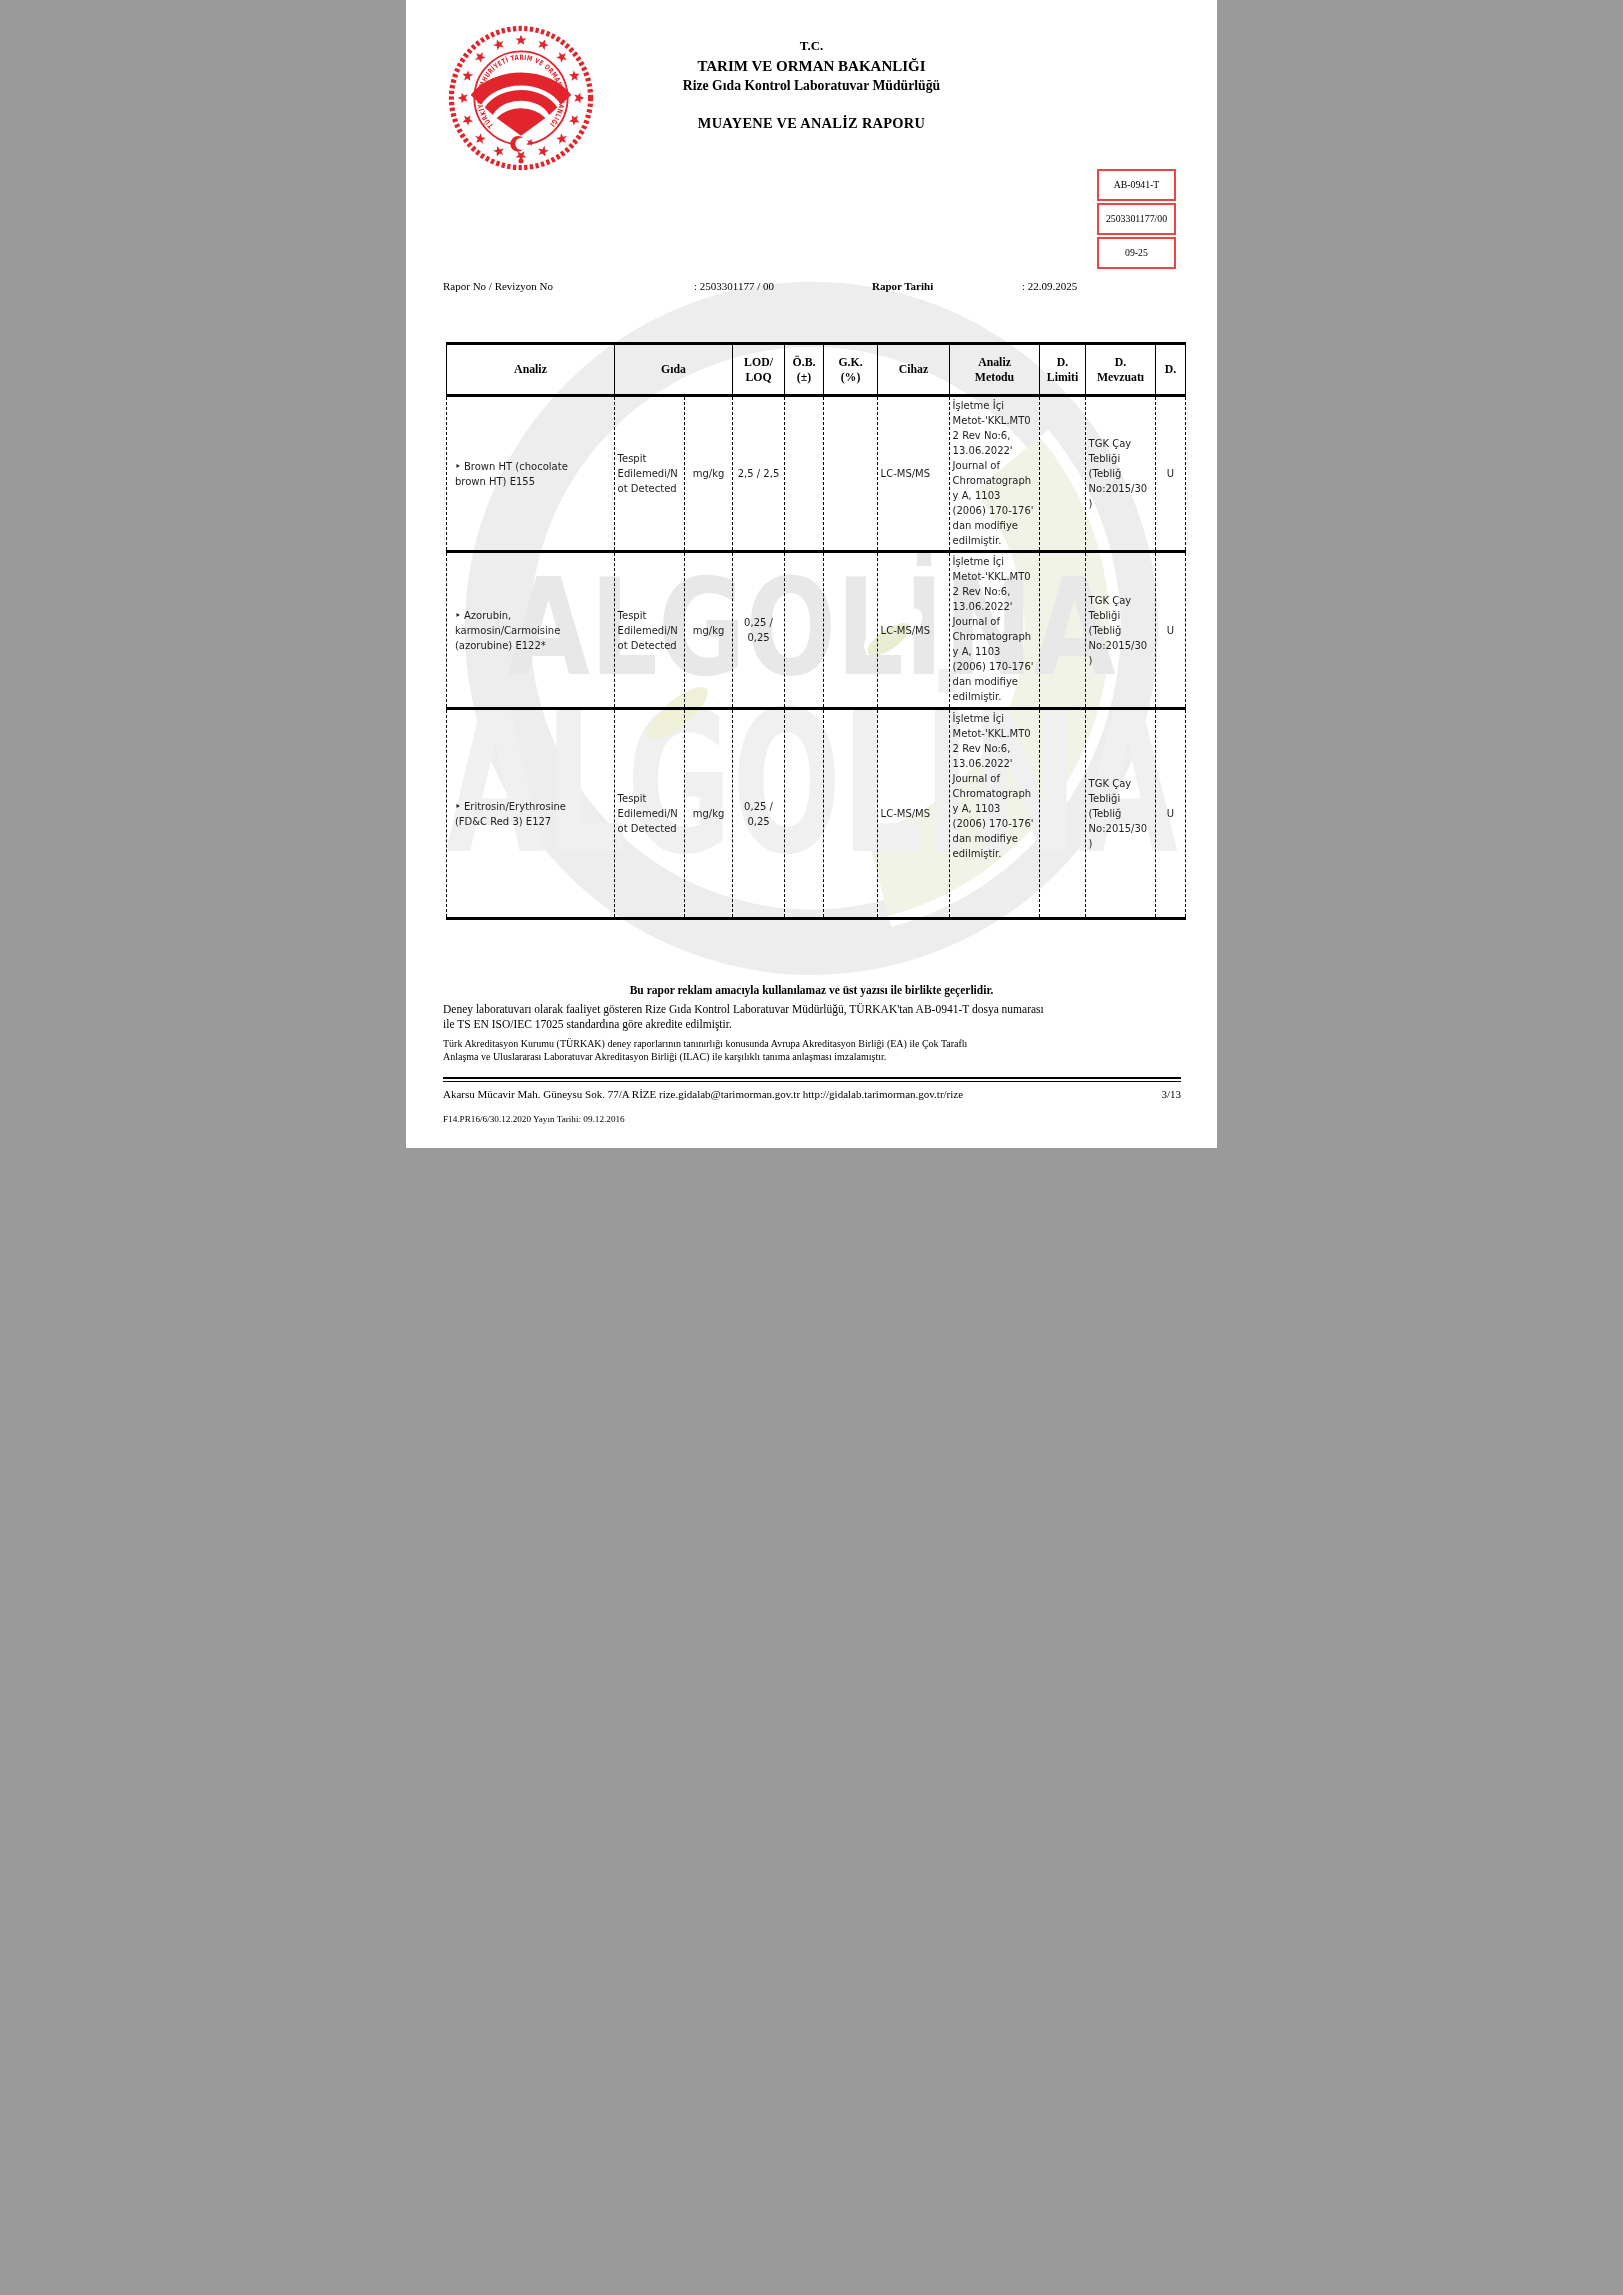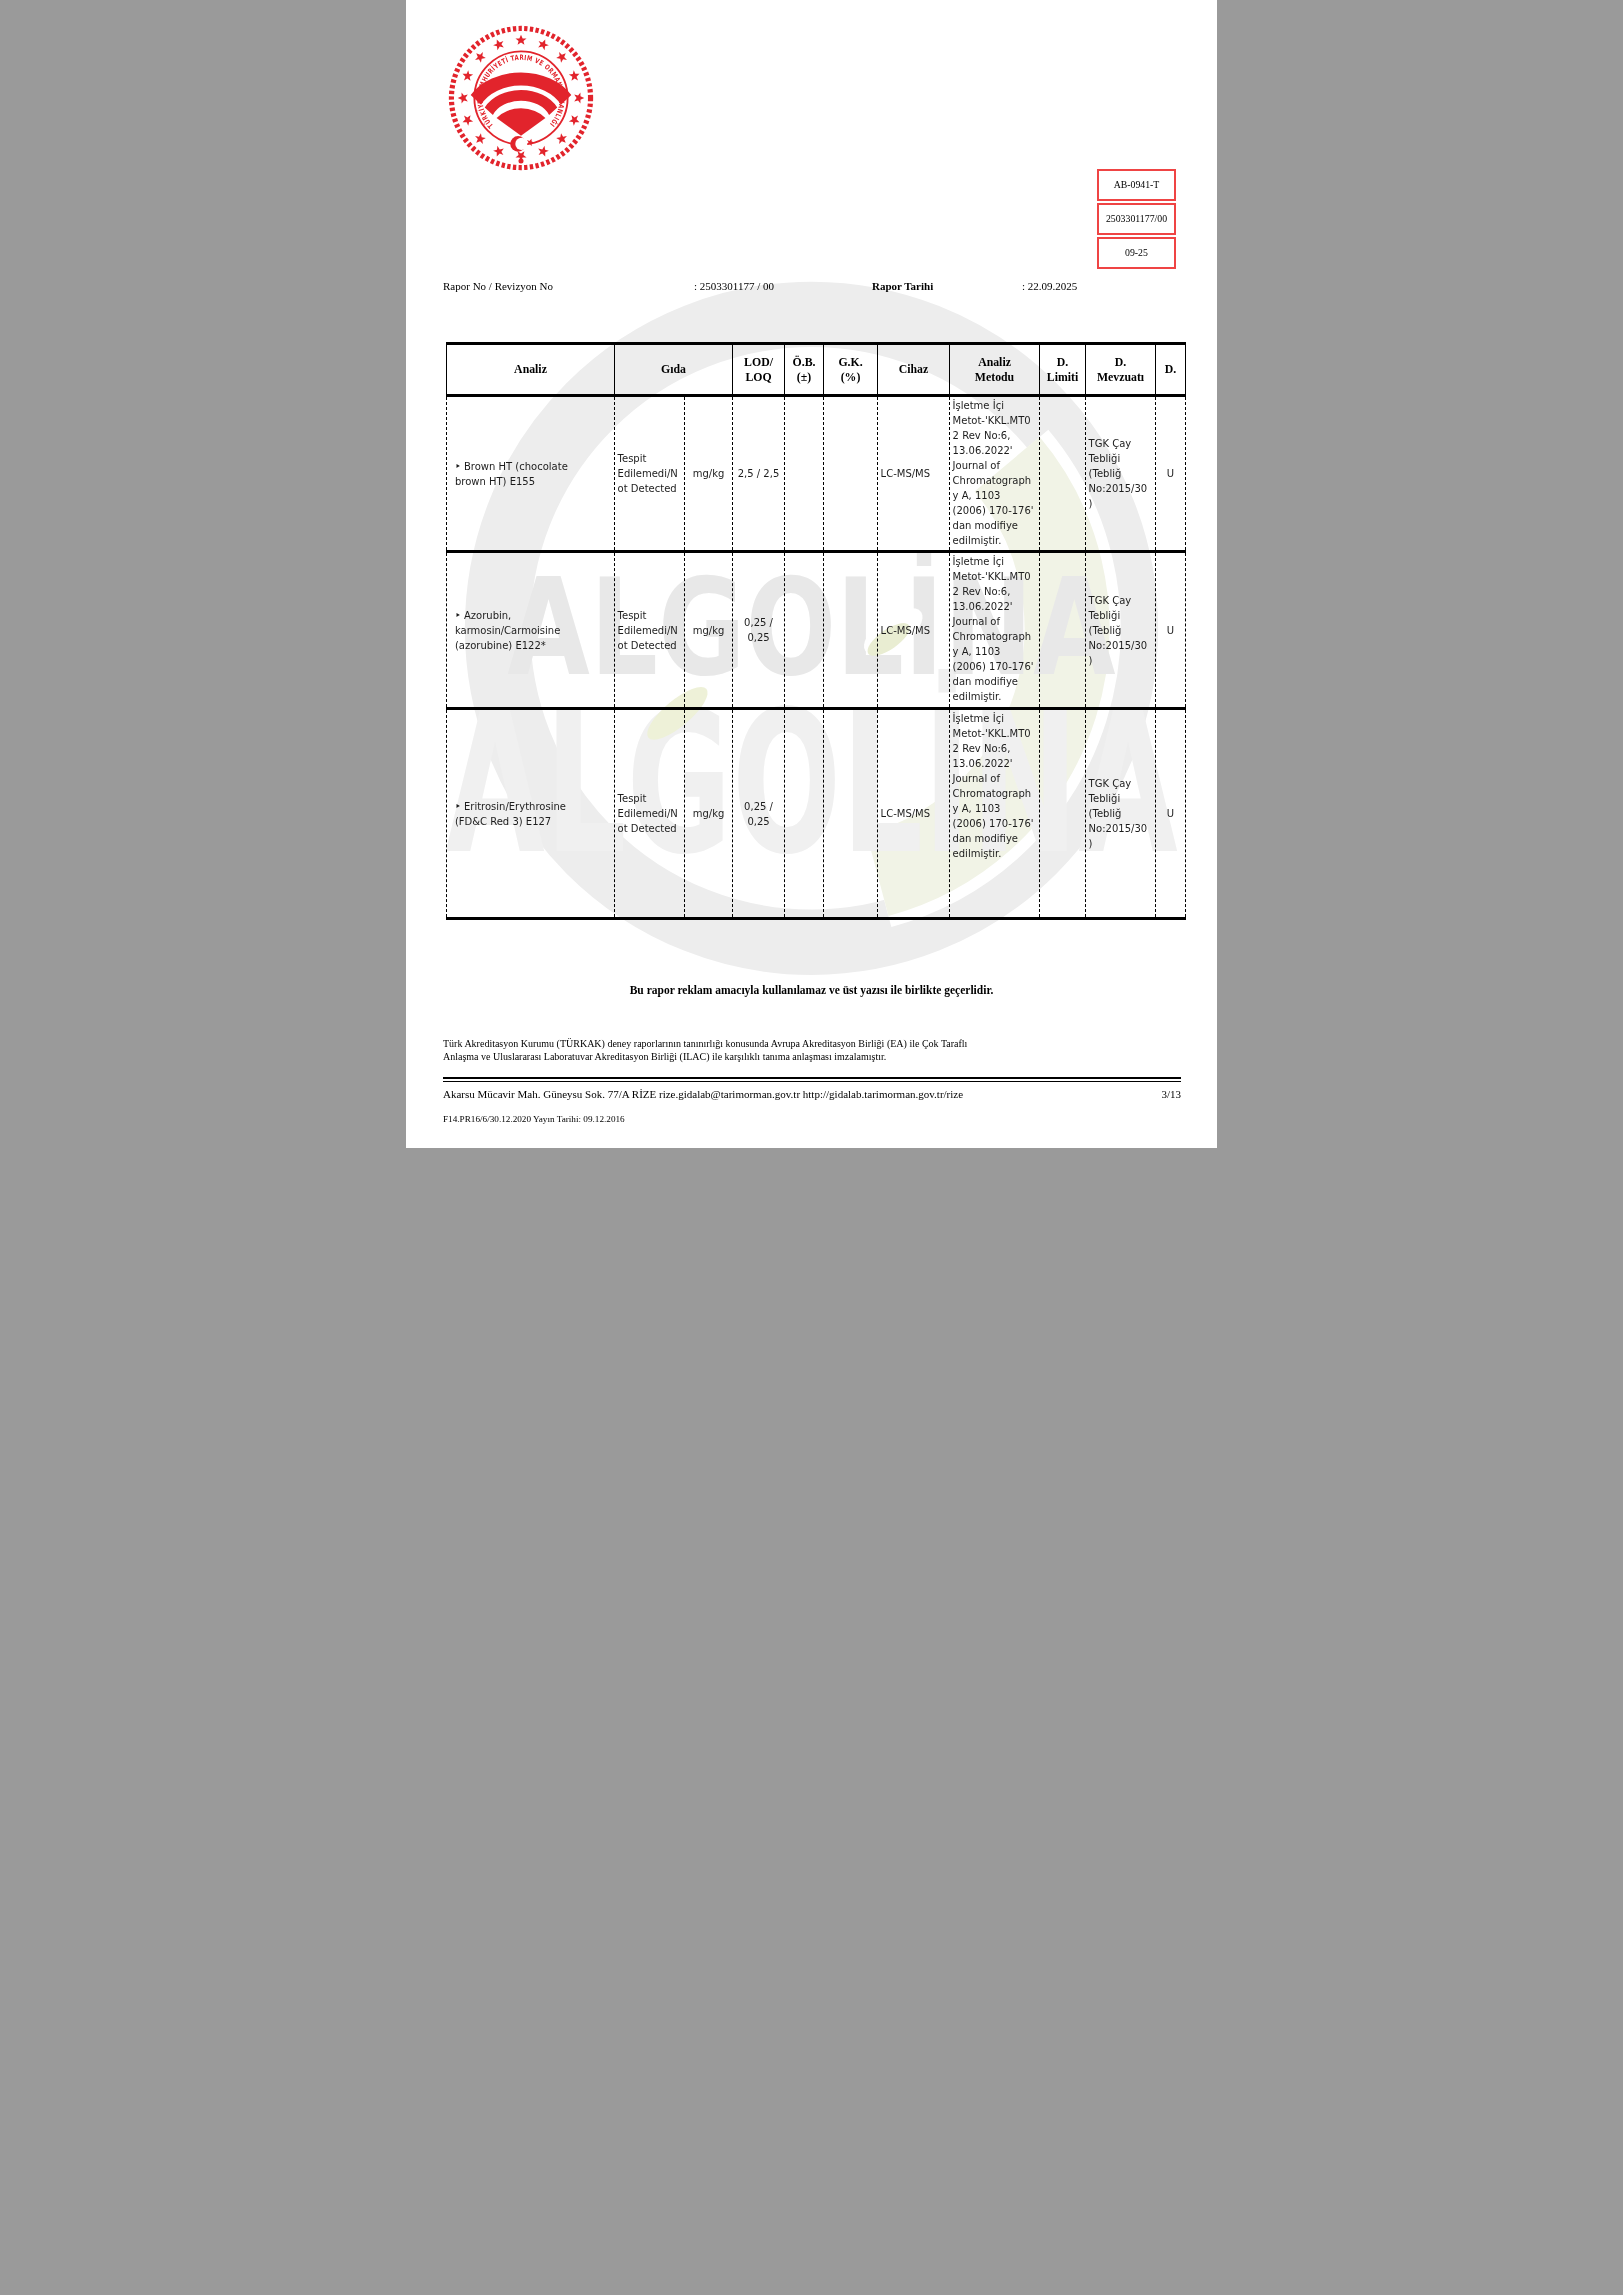--- a/index.html
+++ b/index.html
@@ -111,20 +111,26 @@
       <path d="M 67,127 A 40,30 0 0 1 133,127 L 100,151 Z"></path>
     </g>
     <g>
       <circle cx="96" cy="162" r="10.5" fill="#e2242c"></circle>
       <circle cx="100.5" cy="162" r="8.2" fill="#ffffff"></circle>
       <use href="#star5" transform="translate(112.5 160) scale(1.05) rotate(18)" fill="#e2242c"></use>
     </g>
     <circle cx="100" cy="185" r="3.4" fill="#e2242c"></circle>
   </svg>
 
+  <div class="head">
+    <div class="tc">T.C.</div>
+    <div class="ministry">TARIM VE ORMAN BAKANLIĞI</div>
+    <div class="directorate">Rize Gıda Kontrol Laboratuvar Müdürlüğü</div>
+    <div class="rtitle">MUAYENE VE ANALİZ RAPORU</div>
+  </div>
 
   <div class="boxes">
     <div class="ibox">
       <span>AB-0941-T</span>
     </div>
     <div class="ibox">
       <span>2503301177/00</span>
     </div>
     <div class="ibox">
       <span>09-25</span>
@@ -262,20 +268,22 @@
 (Tebliğ
 No:2015/30
 )</td>
           <td class="c">U</td>
         </tr>
       </tbody>
     </table>
   </div>
 
   <div class="f-notice">Bu rapor reklam amacıyla kullanılamaz ve üst yazısı ile birlikte geçerlidir.</div>
+  <div class="f-para1">Deney laboratuvarı olarak faaliyet gösteren Rize Gıda Kontrol Laboratuvar Müdürlüğü, TÜRKAK'tan AB-0941-T dosya numarası
+ile TS EN ISO/IEC 17025 standardına göre akredite edilmiştir.</div>
   <div class="f-para2">Türk Akreditasyon Kurumu (TÜRKAK) deney raporlarının tanınırlığı konusunda Avrupa Akreditasyon Birliği (EA) ile Çok Taraflı
 Anlaşma ve Uluslararası Laboratuvar Akreditasyon Birliği (ILAC) ile karşılıklı tanıma anlaşması imzalamıştır.</div>
   <div class="f-divider"></div>
   <div class="f-address">
     <span class="addr">Akarsu Mücavir Mah. Güneysu Sok. 77/A RİZE rize.gidalab@tarimorman.gov.tr http://gidalab.tarimorman.gov.tr/rize</span>
     <span class="pg">3/13</span>
   </div>
   <div class="f-form">F14.PR16/6/30.12.2020 Yayın Tarihi: 09.12.2016</div>
 
 </div>

